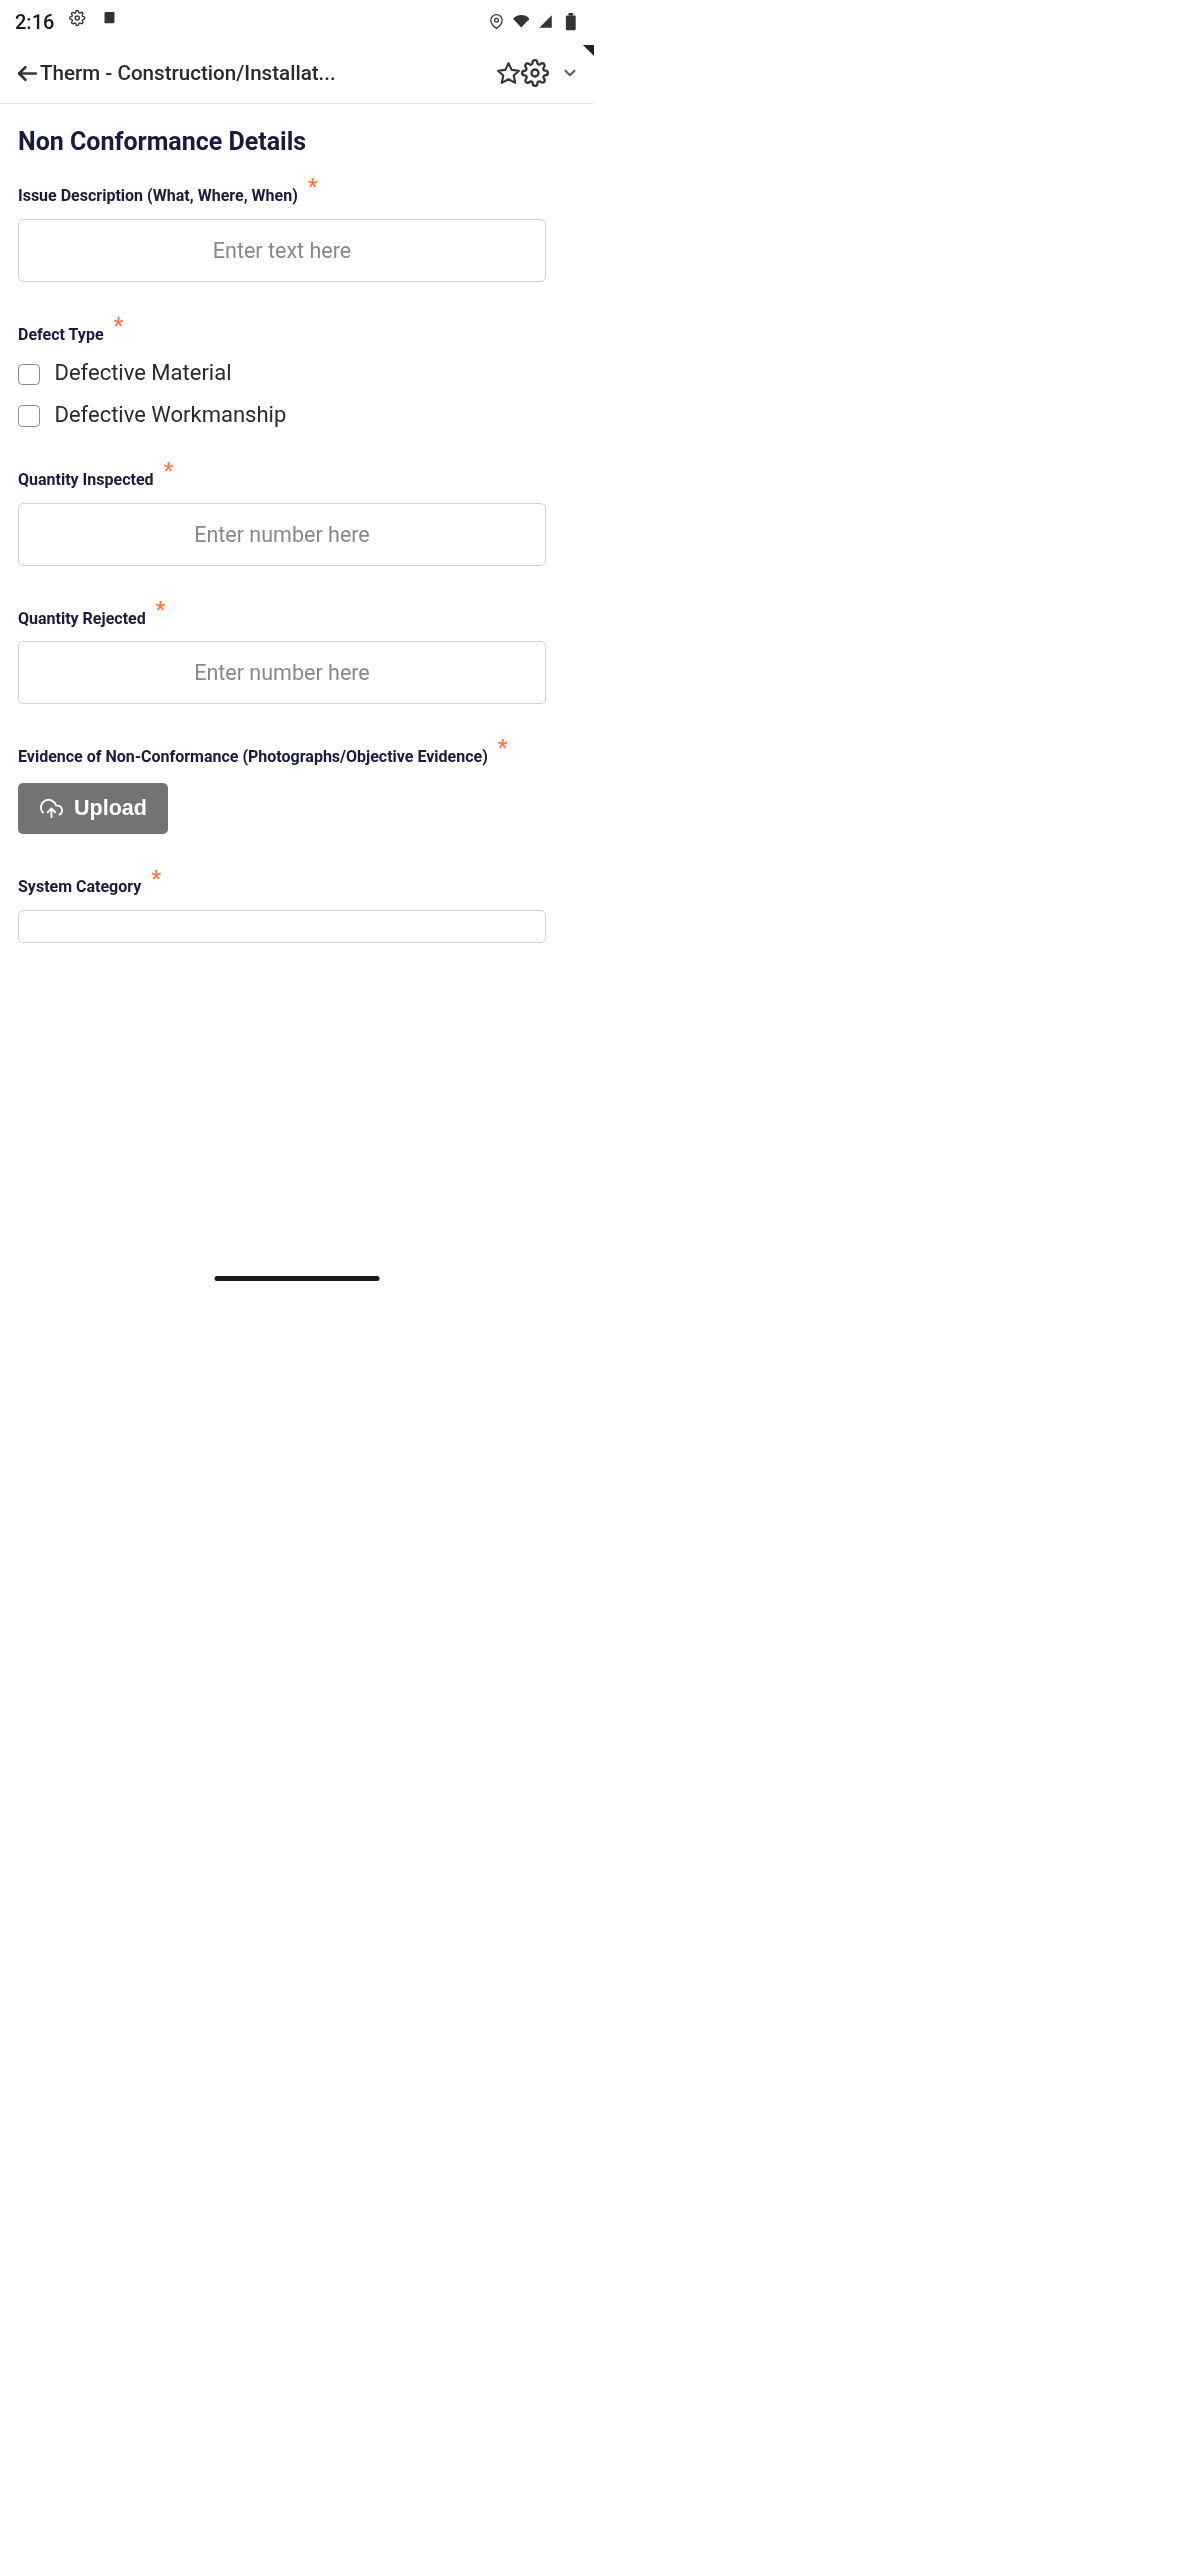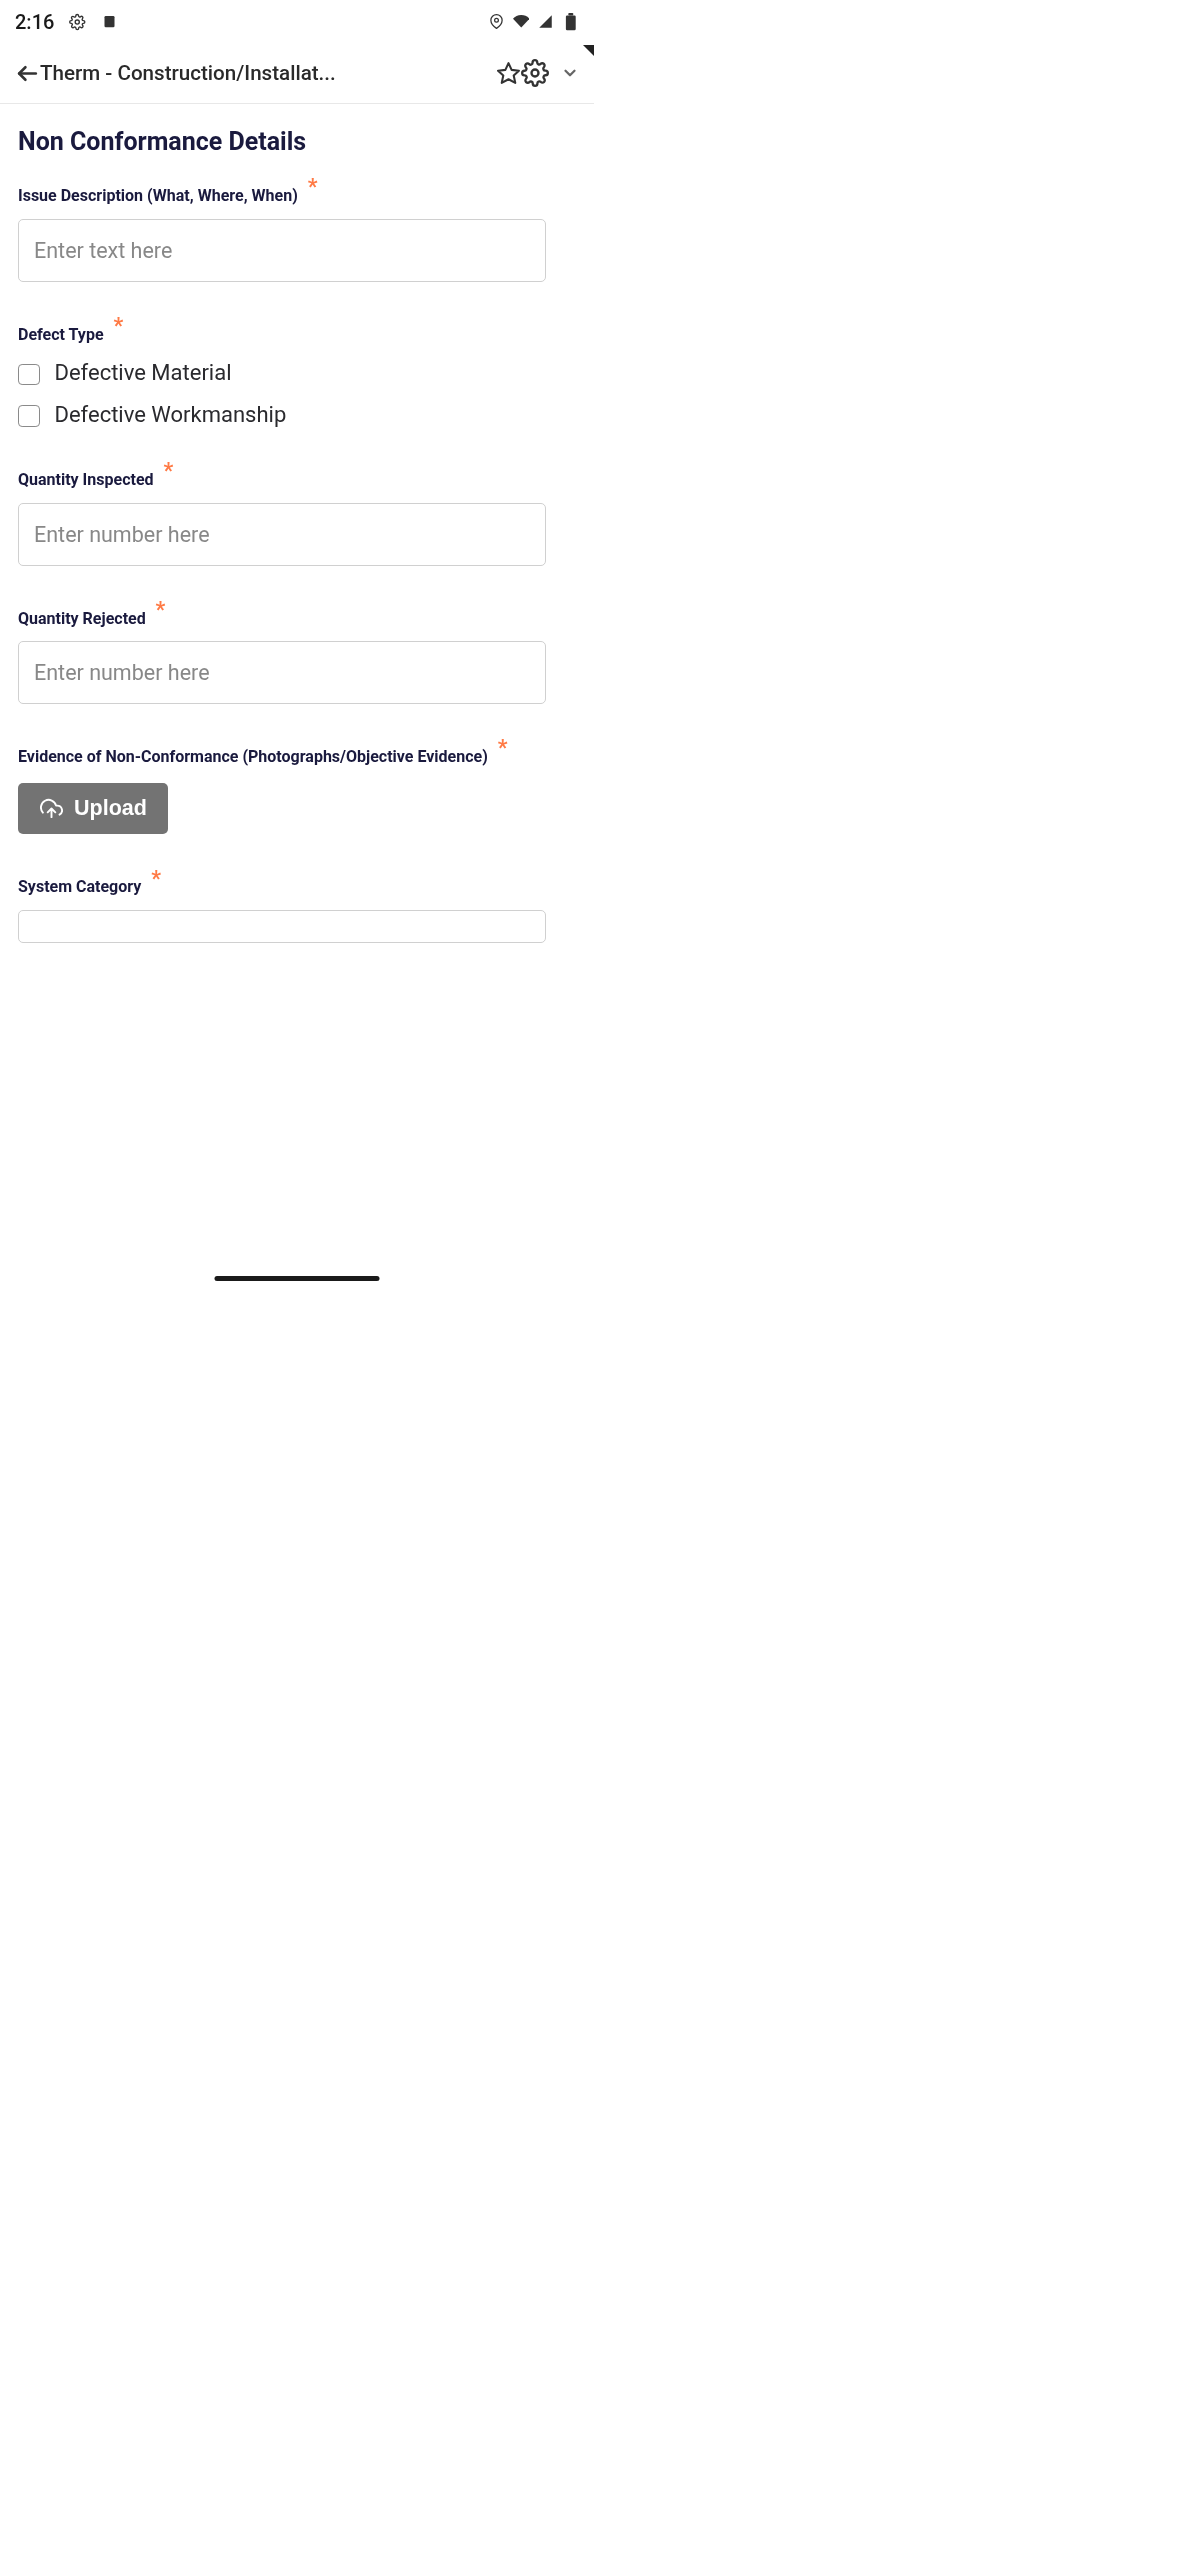--- a/index.html
+++ b/index.html
@@ -21,21 +21,20 @@
       display: flex;
       justify-content: space-between;
       align-items: center;
       padding: 0 15px;
       font-size: 20px;
       color: #1a1a1a;
       font-weight: 500;
     }
     .status-left {
       display: flex;
-      align-items: center;
       gap: 15px;
     }
     .status-right {
       display: flex;
       align-items: center;
       gap: 8.3px;
     }
     .status-icon {
       width: 16.5px;
       height: 16.5px;
@@ -106,20 +105,21 @@
       border: 1.2px solid #d0d0d0;
       border-radius: 5px;
       padding: 16.5px 15px;
       font-size: 21.5px;
       color: #555;
       margin-top: 13.2px;
       background: #fff;
       height: 63px;
       display: flex;
       align-items: center;
+      justify-content: center;
     }
     .text-input .placeholder {
       color: #888;
     }
     .field-group {
       margin-bottom: 33px;
     }
     .checkbox-row {
       display: flex;
       align-items: flex-end;

